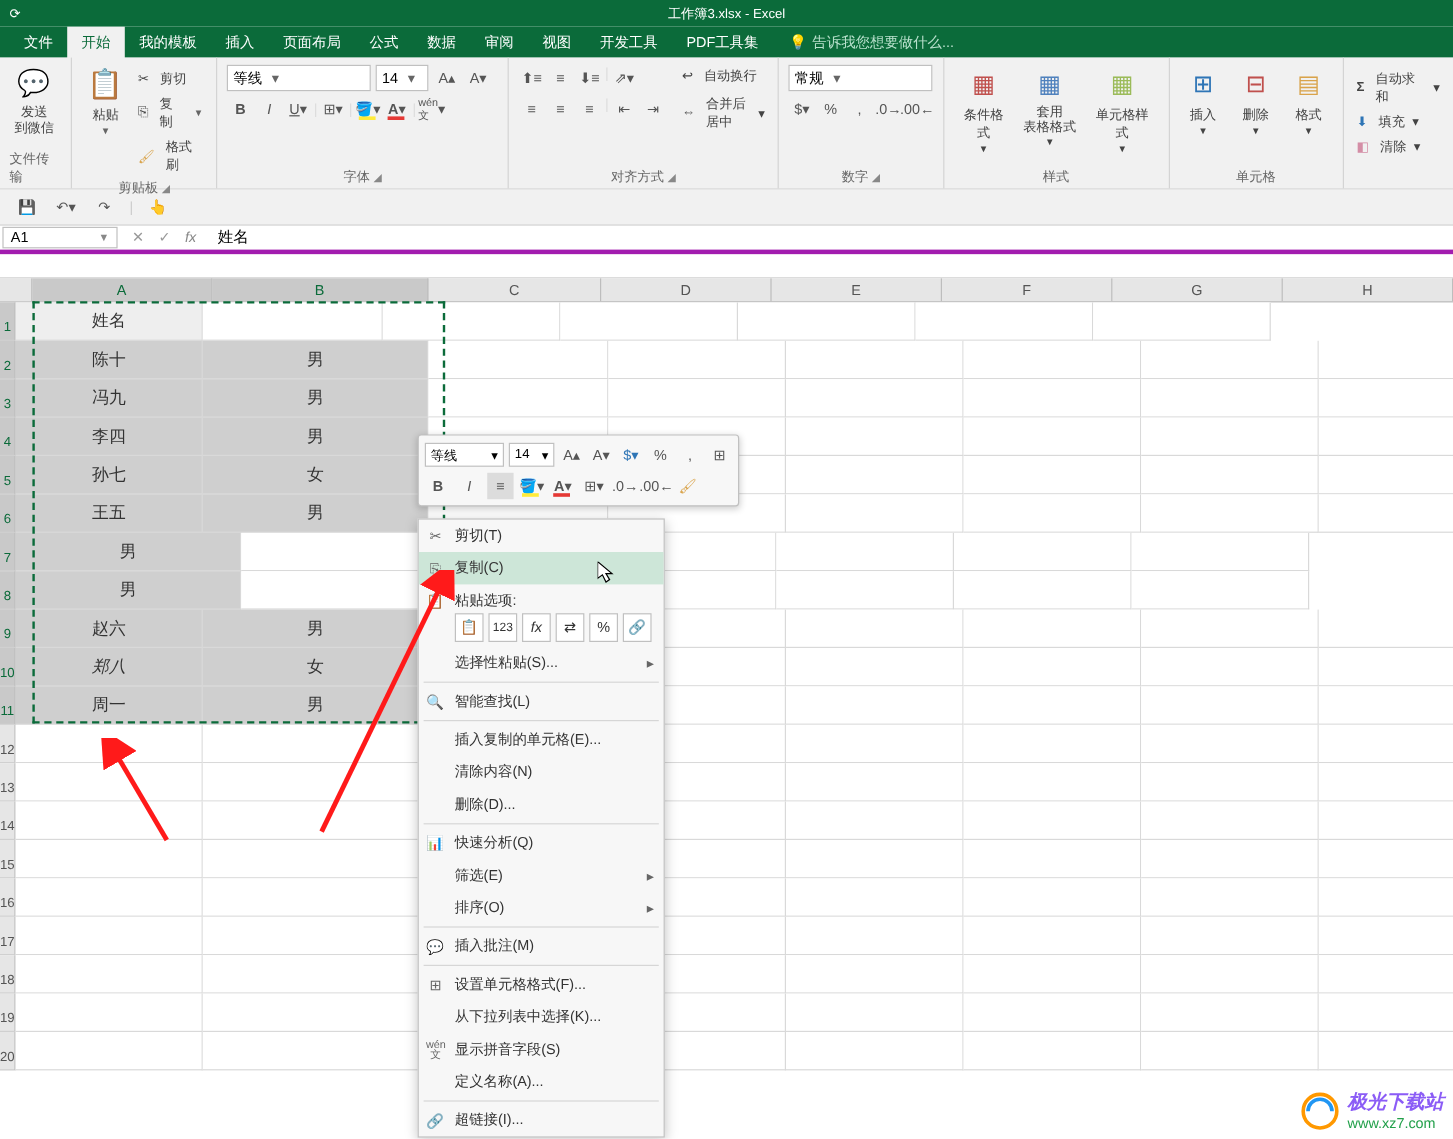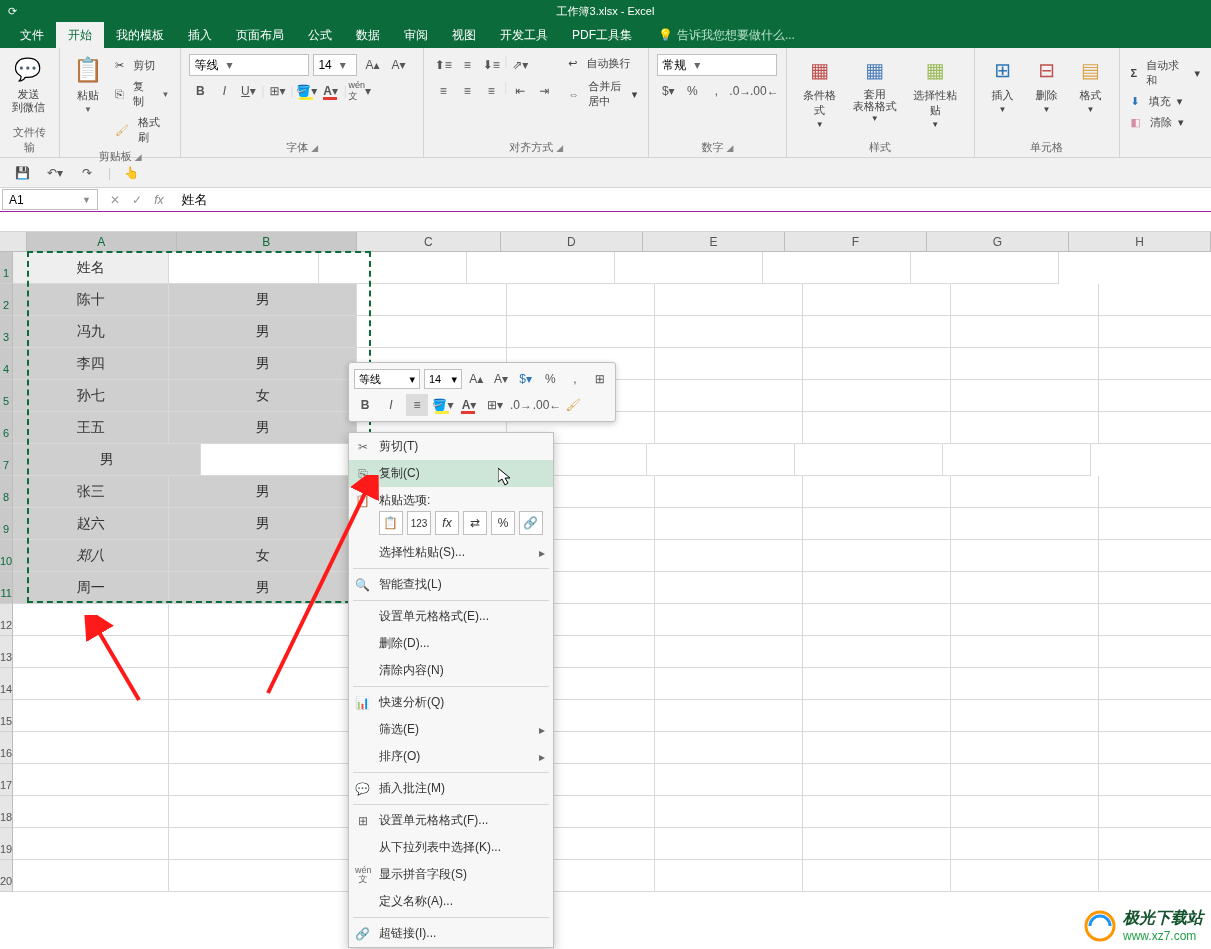--- a/index.html
+++ b/index.html
@@ -11,35 +11,35 @@
 
 
 .menu-tabs { background: #0b6b3a; display: flex; align-items: center; height: 26px; padding-left: 8px; }
 .menu-tabs .tab { color: #fff; padding: 5px 12px; font-size: 12px; cursor: pointer; }
 .menu-tabs .tab.active { background: #f1f1f1; color: #0b6b3a; }
 .menu-tabs .tell-me { color: #b8e0cc; margin-left: 14px; display: flex; align-items: center; gap: 4px; }
 
 
 .ribbon { background: #f1f1f1; border-bottom: 1px solid #d4d4d4; display: flex; height: 110px; }
 .ribbon-group { border-right: 1px solid #d4d4d4; padding: 4px 8px 2px 8px; display: flex; flex-direction: column; justify-content: space-between; }
-.ribbon-group-label { font-size: 11px; color: #666; text-align: center; padding-top: 2px; display: flex; align-items: center; justify-content: center; gap: 3px; }
+.ribbon-group-label { font-size: 11px; color: #666; text-align: left; padding-top: 2px; display: flex; align-items: center; justify-content: center; gap: 3px; }
 .ribbon-content { display: flex; align-items: flex-start; gap: 4px; flex: 1; }
 .big-btn { display: flex; flex-direction: column; align-items: center; justify-content: flex-end; font-size: 11px; color: #444; padding: 2px 4px; gap: 2px; text-align: center; }
 .big-btn .ico { width: 32px; height: 32px; display: flex; align-items: center; justify-content: center; }
 .small-row { display: flex; align-items: center; gap: 3px; font-size: 11px; color: #444; padding: 2px 3px; }
 .sel { background: #fff; border: 1px solid #c0c0c0; height: 22px; display: flex; align-items: center; padding: 0 4px; font-size: 12px; }
 .sel .dd { margin-left: 8px; color: #666; }
 .icon-btn { width: 22px; height: 22px; border: 1px solid transparent; display: inline-flex; align-items: center; justify-content: center; color: #555; }
 .dialog-launch { font-size: 9px; color: #888; }
 
 
 .qat { background: #f1f1f1; height: 30px; display: flex; align-items: center; gap: 10px; padding-left: 12px; border-bottom: 1px solid #d4d4d4; }
 
 
-.formula-row { display: flex; align-items: stretch; height: 24px; border-bottom: 1px solid #a21caf; justify-content: center; }
+.formula-row { display: flex; align-items: stretch; height: 24px; border-bottom: 4px solid #a21caf; justify-content: center; }
 .name-box { width: 96px; border: 1px solid #c0c0c0; margin: 1px 2px; display: flex; align-items: center; padding: 0 6px; background: #fff; justify-content: space-between;}
 .fx-btns { display: flex; align-items: center; gap: 12px; padding: 0 10px; color: #999; }
 .fx-label { font-style: italic; color: #888; }
 .formula-input { flex: 1; display: flex; align-items: center; padding: 0 8px; font-size: 13px; }
 
 .spacer-row { height: 20px; border-bottom: 1px solid #d4d4d4; background:#fff;}
 
 
 .grid { position: relative; }
 .col-headers { display: flex; background: #e6e6e6; border-bottom: 1px solid #bdbdbd; height: 20px; }
@@ -72,21 +72,21 @@
 .ctx .sep { border-top: 1px solid #d6d6d6; margin: 2px 4px; }
 .ctx .sub { position: absolute; right: 8px; color: #666; }
 .ctx .paste-opts { display:flex; gap:4px; padding: 2px 8px 4px 30px;}
 .ctx .paste-opts .po { width:24px; height:24px; border:1px solid #c0c0c0; background:#fff; display:flex; align-items:center; justify-content:center;}
 
 
 .arrow-svg { position: absolute; pointer-events: none; }
 
 
 .watermark { position: absolute; right: 8px; bottom: 6px; display: flex; align-items: center; gap: 6px; }
-.watermark .wm-title { color: #14532d; font-size: 16px; font-weight: bold; font-style: italic; }
+.watermark .wm-title { color: #8b5cf6; font-size: 16px; font-weight: bold; font-style: italic; }
 .watermark .wm-url { color: #22a04a; font-size: 12px; }
 </style>
 </head>
 <body>
 
 <div class="title-bar">
   <span class="left-icon">⟳</span>
   <span>工作簿3.xlsx - Excel</span>
 </div>
 
@@ -235,21 +235,21 @@
           <div style="font-size:8px">▼</div>
         </div>
       <div class="big-btn">
           <div class="ico" style="font-size:20px;color:#4f81bd">▦</div>
           <div style="white-space:pre;line-height:1.1">套用
 表格格式</div>
           <div style="font-size:8px">▼</div>
         </div>
       <div class="big-btn">
           <div class="ico" style="font-size:20px;color:#9bbb59">▦</div>
-          <div>选择性粘贴</div>
+          <div>单元格样式</div>
           <div style="font-size:8px">▼</div>
         </div>
     </div>
     <div class="ribbon-group-label">样式</div>
   </div>
 
   <div class="ribbon-group">
     <div class="ribbon-content">
       <div class="big-btn">
           <div class="ico" style="font-size:20px;color:#2e75b6">⊞</div>
@@ -404,21 +404,20 @@
         <div class="cell-row">
           <div class="cell in-sel" style="width: 188px;">男</div>
           <div class="cell" style="width: 150px;"></div>
           <div class="cell" style="width: 148px;"></div>
           <div class="cell" style="width: 148px;"></div>
           <div class="cell" style="width: 148px;"></div>
           <div class="cell" style="width: 148px;"></div>
           <div class="cell" style="width: 148px;"></div>
         </div>
         <div class="cell-row">
-          <div class="cell in-sel" style="width: 156px;">张三</div>
           <div class="cell in-sel" style="width: 188px;">男</div>
           <div class="cell" style="width: 150px;"></div>
           <div class="cell" style="width: 148px;"></div>
           <div class="cell" style="width: 148px;"></div>
           <div class="cell" style="width: 148px;"></div>
           <div class="cell" style="width: 148px;"></div>
           <div class="cell" style="width: 148px;"></div>
         </div>
         <div class="cell-row">
           <div class="cell in-sel" style="width: 156px;">赵六</div>
@@ -609,27 +608,27 @@
       <span>选择性粘贴(S)...</span>
       <span class="sub">▸</span>
     </div>
   <div class="sep"></div>
   <div class="item">
       <span class="ico">🔍</span>
       <span>智能查找(L)</span>
     </div>
   <div class="sep"></div>
   <div class="item">
-      <span>设置单元格格式(E)...</span>
+      <span>插入复制的单元格(E)...</span>
+    </div>
+  <div class="item">
+      <span>清除内容(N)</span>
     </div>
   <div class="item">
       <span>删除(D)...</span>
-    </div>
-  <div class="item">
-      <span>清除内容(N)</span>
     </div>
   <div class="sep"></div>
   <div class="item">
       <span class="ico">📊</span>
       <span>快速分析(Q)</span>
     </div>
   <div class="item">
       <span>筛选(E)</span>
       <span class="sub">▸</span>
     </div>

